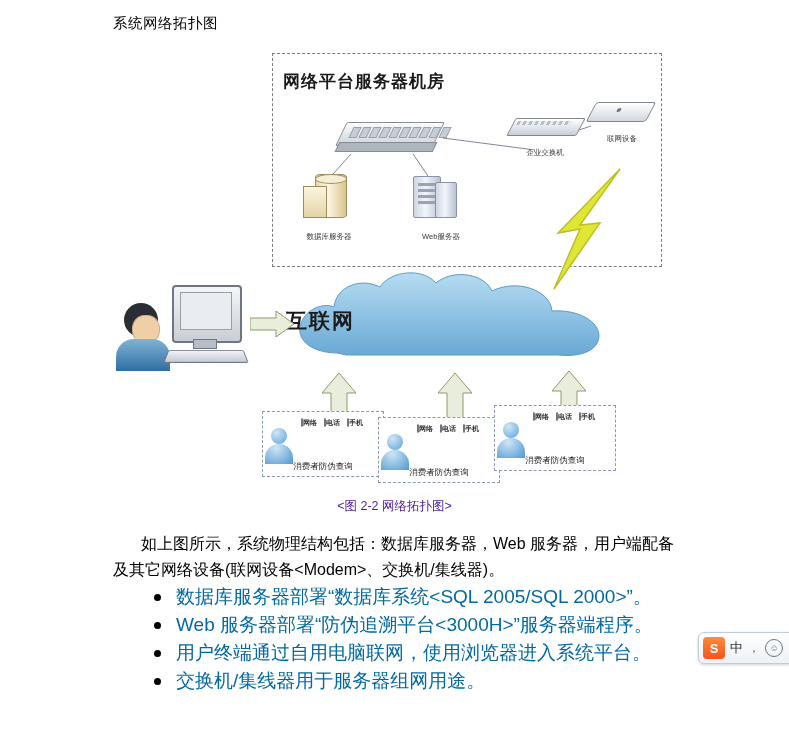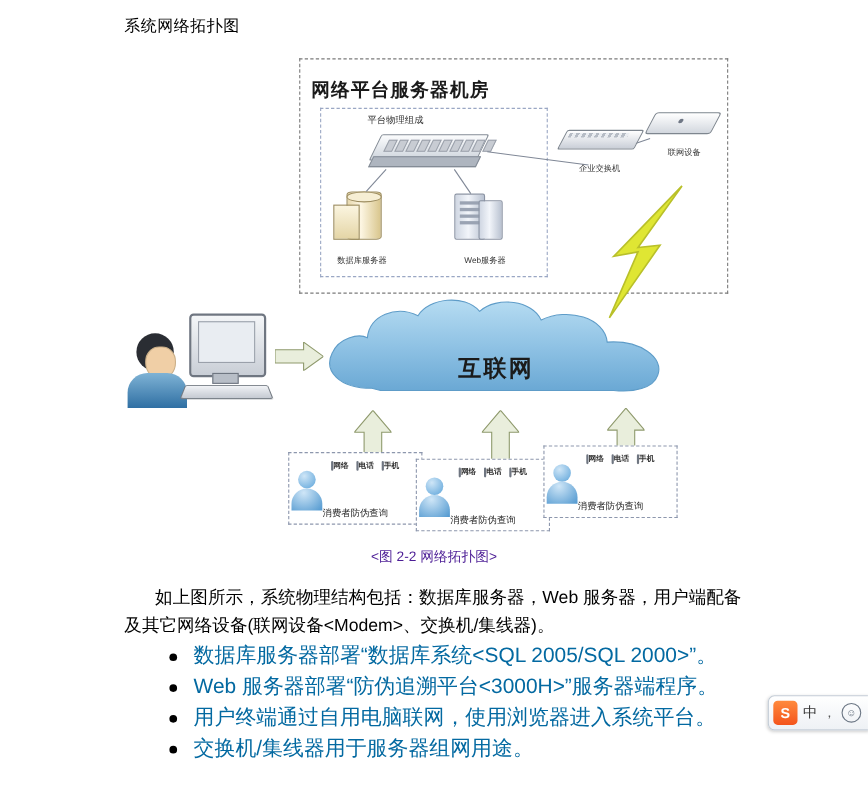--- a/index.html
+++ b/index.html
@@ -140,26 +140,24 @@
     position: absolute;
     left: 186px;
     top: 228px;
     width: 330px;
     height: 96px;
   }
   .cloud-label {
     position: absolute;
     left: 0; right: 0;
     top: 36px;
-    text-align: center;
     font-size: 21px;
     font-weight: bold;
     color: #1b1b1b;
     letter-spacing: 2px;
-    margin-top: 14px;
   }
 
   
   .monitor {
     position: absolute;
     left: 72px;
     top: 242px;
     width: 66px;
     height: 54px;
     background: linear-gradient(#f4f6f8,#c9ced6);
@@ -405,23 +403,20 @@
 </head>
 <body>
 
 <div class="page-title">系统网络拓扑图</div>
 
 <div class="diagram">
 
   <div class="server-room">
     <div class="server-room-title">网络平台服务器机房</div>
 
-    <div class="platform-box">
-      <div class="platform-box-title">平台物理组成</div>
-    </div>
 
     <div style="position:absolute;left:60px;top:68px;width:110px;height:32px;">
       <div style="position:absolute;left:8px;top:0;width:96px;height:22px;background:linear-gradient(#fbfcfd,#cfd5dd);border:1px solid #848c96;border-radius:2px;transform:skewX(-26deg);"></div>
       <div class="switch-ports" style="left:18px;top:5px;transform:skewX(-26deg);">
         <i></i>
           <i></i>
           <i></i>
           <i></i>
           <i></i>
           <i></i>

